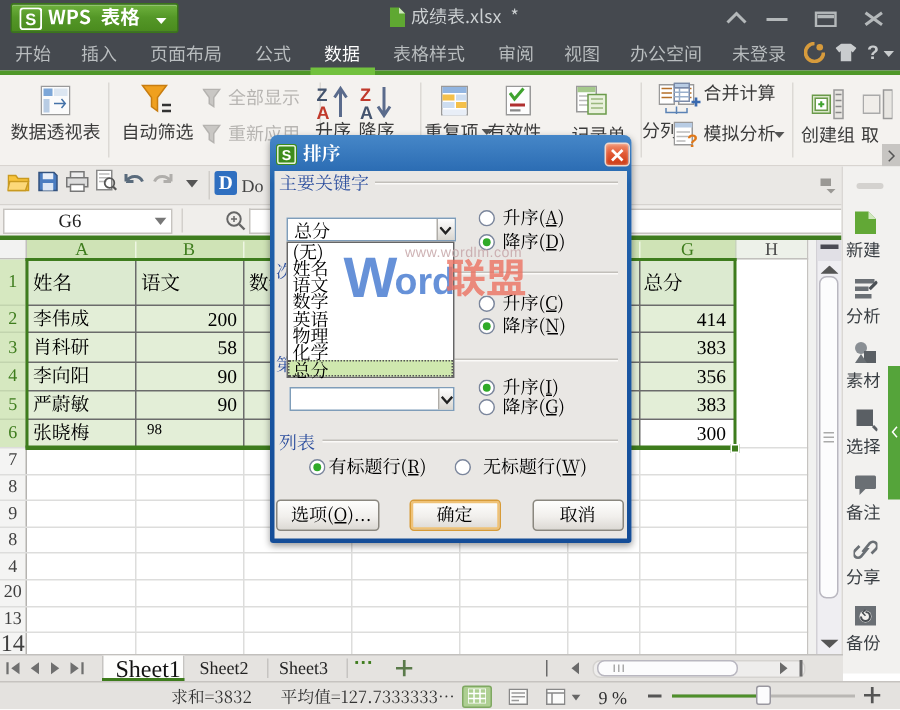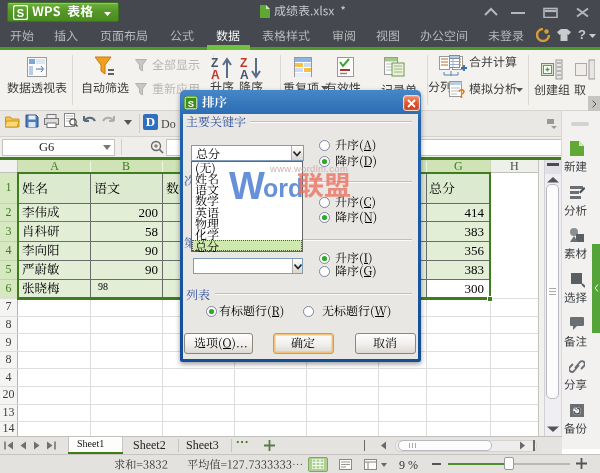--- a/index.html
+++ b/index.html
@@ -304,21 +304,21 @@
     <div class="ab ser" style="left:0px;top:334.5px;font-size:12px;color:#3f3f3f;width:17px;text-align:center">9</div>
     <div class="ab" style="left:0;top:350.8px;width:18px;height:1px;background:#dddddc"></div>
     <div class="ab ser" style="left:0px;top:352.1px;font-size:12px;color:#3f3f3f;width:17px;text-align:center">8</div>
     <div class="ab" style="left:0;top:368.4px;width:18px;height:1px;background:#dddddc"></div>
     <div class="ab ser" style="left:0px;top:369.7px;font-size:12px;color:#3f3f3f;width:17px;text-align:center">4</div>
     <div class="ab" style="left:0;top:386px;width:18px;height:1px;background:#dddddc"></div>
     <div class="ab ser" style="left:0px;top:387.3px;font-size:12px;color:#3f3f3f;width:17px;text-align:center">20</div>
     <div class="ab" style="left:0;top:403.6px;width:18px;height:1px;background:#dddddc"></div>
     <div class="ab ser" style="left:0px;top:404.9px;font-size:12px;color:#3f3f3f;width:17px;text-align:center">13</div>
     <div class="ab" style="left:0;top:421.2px;width:18px;height:1px;background:#dddddc"></div>
-    <div class="ab ser" style="left:0px;top:421.1px;font-size:12px;color:#3f3f3f;width:17px;text-align:center">14</div>
+    <div class="ab ser" style="left:0px;top:421.1px;font-size:16px;color:#3f3f3f;width:17px;text-align:center">14</div>
     <div class="ab" style="left:0;top:436px;width:18px;height:1px;background:#dddddc"></div>
     <div class="ab" style="left:18px;top:173px;width:472px;height:125px;background:#e3eed7"></div>
     <div class="ab" style="left:18px;top:173px;width:472px;height:29.7px;background:#dcead0"></div>
     <div class="ab" style="left:426px;top:279px;width:64px;height:19px;background:#fff"></div>
     <div class="ab" style="left:18px;top:298px;width:521px;height:1px;background:#dddddc"></div>
     <div class="ab" style="left:18px;top:315.6px;width:521px;height:1px;background:#dddddc"></div>
     <div class="ab" style="left:18px;top:333.2px;width:521px;height:1px;background:#dddddc"></div>
     <div class="ab" style="left:18px;top:350.8px;width:521px;height:1px;background:#dddddc"></div>
     <div class="ab" style="left:18px;top:368.4px;width:521px;height:1px;background:#dddddc"></div>
     <div class="ab" style="left:18px;top:386px;width:521px;height:1px;background:#dddddc"></div>
@@ -462,21 +462,21 @@
     <svg class="ab" style="left:4px;top:441px" width="56" height="9" fill="#6f6f6f">
       <path d="M1 0.5 v8" stroke="#6f6f6f" stroke-width="1.5"></path>
       <path d="M9 0.5 v8 L3.5 4.5 Z"></path>
       <path d="M22 0.5 v8 L16.5 4.5 Z"></path>
       <path d="M30 0.5 v8 L35.5 4.5 Z"></path>
       <path d="M43 0.5 v8 L48.5 4.5 Z"></path>
       <path d="M51 0.5 v8" stroke="#6f6f6f" stroke-width="1.5"></path>
     </svg>
     <div class="ab" style="left:68px;top:437px;width:55px;height:17px;background:#fdfdfc;border-left:1px solid #c6c4c1;border-right:1px solid #c6c4c1"></div>
     <div class="ab" style="left:68px;top:451.5px;width:55px;height:2.5px;background:#3e7c1d"></div>
-    <div class="ab ser" style="left:77px;top:438px;font-size:10px;color:#111;text-align:center;">Sheet1</div>
+    <div class="ab ser" style="left:77px;top:438px;font-size:16px;color:#111;text-align:center;">Sheet1</div>
     <div class="ab ser" style="left:133px;top:438px;font-size:12px;color:#222;">Sheet2</div>
     <div class="ab" style="left:178px;top:439px;width:1px;height:13px;background:#c6c4c1"></div>
     <div class="ab ser" style="left:186px;top:438px;font-size:12px;color:#222;">Sheet3</div>
     <div class="ab" style="left:231px;top:439px;width:1px;height:13px;background:#c6c4c1"></div>
     <div class="ab" style="left:236px;top:434px;font-size:13px;color:#3e7c1d;font-weight:bold;letter-spacing:0px">···</div>
     <svg class="ab" style="left:264px;top:440px" width="11" height="11">
       <path d="M5.5 0 v11 M0 5.5 h11" stroke="#5a7a4a" stroke-width="1.8"></path>
     </svg>
     <div class="ab" style="left:364px;top:440px;width:1px;height:11px;background:#6a6a6a"></div>
     <svg class="ab" style="left:380px;top:441px" width="7" height="9">

